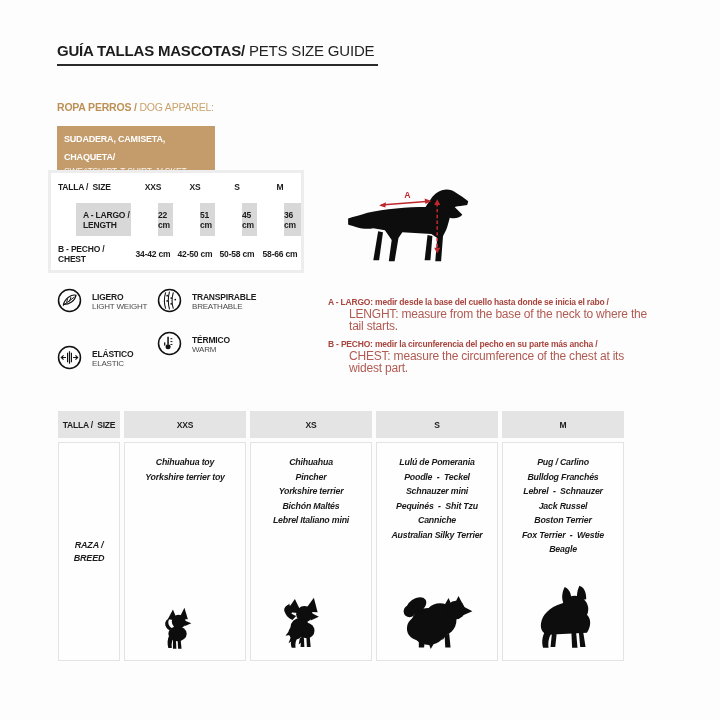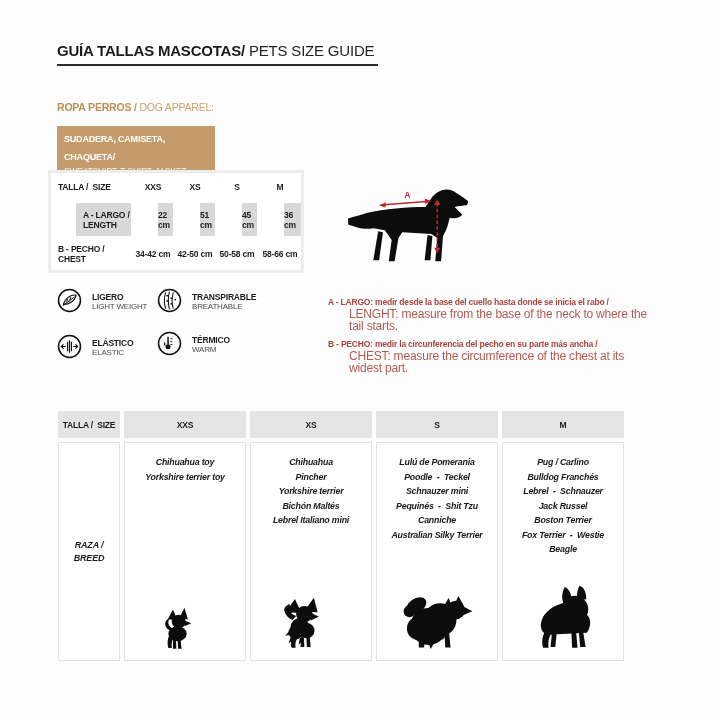--- a/index.html
+++ b/index.html
@@ -129,21 +129,21 @@
           <circle cx="10.6" cy="13.5" r="0.9"></circle>
             <circle cx="14.8" cy="16.5" r="0.9"></circle>
           <circle cx="19" cy="12" r="0.9"></circle>
         </g>
       </svg>
       <div class="txt">
         <div class="es">TRANSPIRABLE</div>
         <div class="en">BREATHABLE</div>
       </div>
     </div>
-    <div class="feature" style="left:0;top:46px;">
+    <div class="feature" style="left:0;top:57px;">
       <svg width="25" height="25" viewBox="0 0 26 26">
         <circle cx="13" cy="13" r="11.4" fill="none" stroke="#111" stroke-width="1.6"></circle>
         <path d="M11,8 V18 M13,6.5 V19.5 M15,8 V18" stroke="#111" stroke-width="1.2" fill="none"></path>
         <path d="M9.3,13 H4.8 M6.8,10.8 L4.5,13 L6.8,15.2" stroke="#111" stroke-width="1.2" fill="none"></path>
         <path d="M16.7,13 H21.2 M19.2,10.8 L21.5,13 L19.2,15.2" stroke="#111" stroke-width="1.2" fill="none"></path>
       </svg>
       <div class="txt">
         <div class="es">ELÁSTICO</div>
         <div class="en">ELASTIC</div>
       </div>

